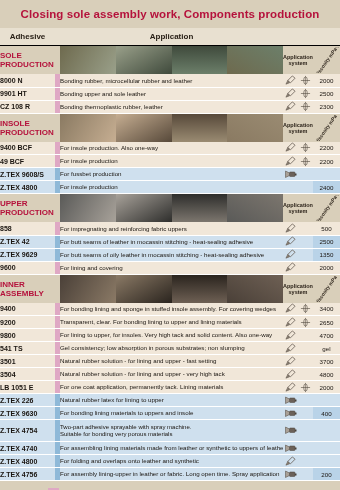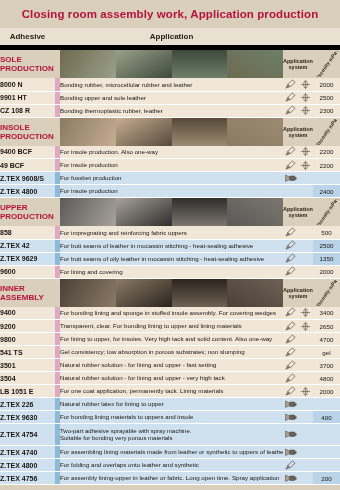--- a/index.html
+++ b/index.html
@@ -25,21 +25,21 @@
   table.grid td, table.grid th { padding:0; vertical-align:middle; }
 
   col.c-adh  { width:55px; }
   col.c-bar  { width:5px; }
   col.c-app  { width:223px; }
   col.c-sys1 { width:15px; }
   col.c-sys2 { width:15px; }
   col.c-vis  { width:27px; }
 
   
-  .hdr { background:#e8e0d0; height:17px; border-bottom:5px solid #000000; }
+  .hdr { background:#e8e0d0; height:17px; border-bottom:1px solid #000000; }
   .hdr .lbl {
     font-size:8px; font-weight:bold; color:#2a2118; text-align:center;
     line-height:17px;
   }
   .hdr-blank { background:#e8e0d0; }
 
   
   .sect td { background:#d9cfba; height:26px; }
   .sect .sname {
     color:#b5123c; font-weight:bold; font-size:8px; line-height:9px;
@@ -91,21 +91,21 @@
 
   
   svg { display:block; margin:0 auto; }
 </style>
 </head>
 <body>
 
 <div class="page">
 
   <div class="title-bar">
-    <span class="title">Closing room assembly work, Application production</span>
+    <span class="title">Closing sole assembly work, Components production</span>
   </div>
 
   <table class="grid">
     <colgroup>
       <col class="c-adh">
         <col class="c-bar">
         <col class="c-app">
       <col class="c-sys1">
         <col class="c-sys2">
         <col class="c-vis">

